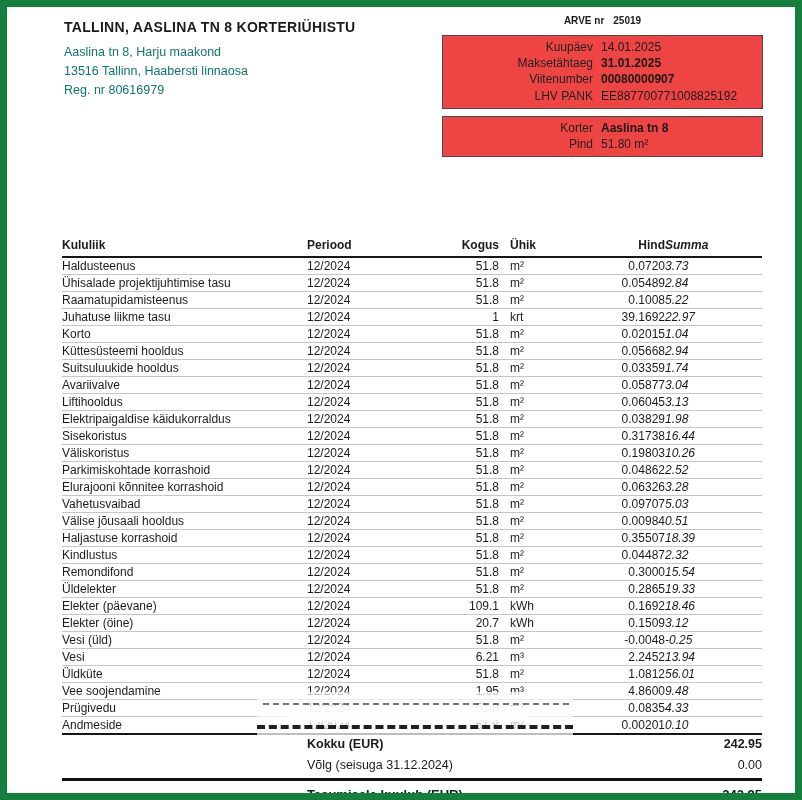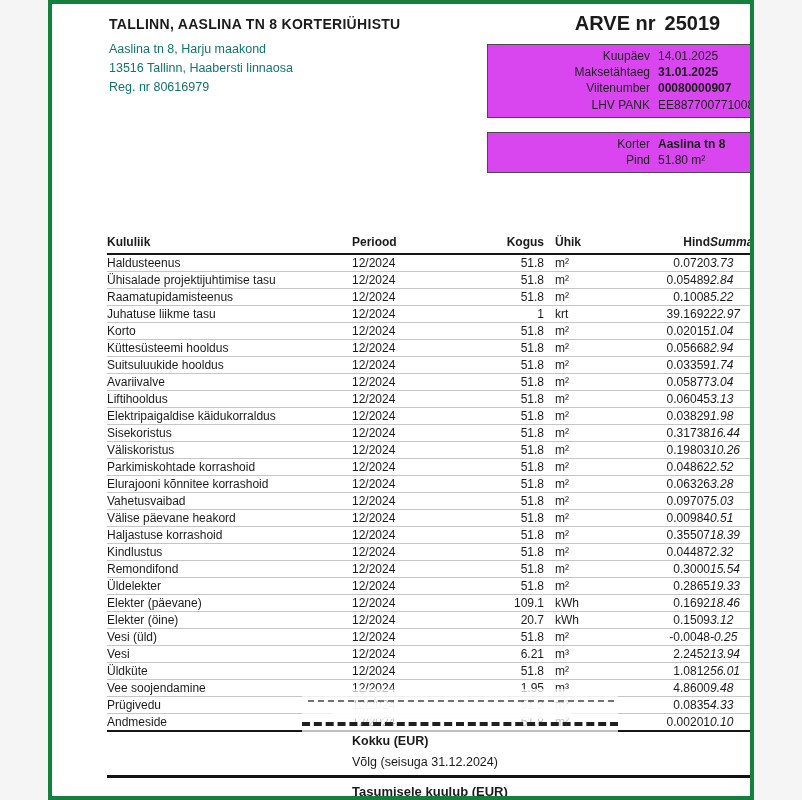--- a/index.html
+++ b/index.html
@@ -1,32 +1,32 @@
 <!DOCTYPE html>
 <html><head>
 <meta charset="utf-8">
 <style>
   * { margin:0; padding:0; box-sizing:border-box; }
   html,body { background:#f5f5f5; }
   body { font-family:"Liberation Sans","DejaVu Sans",sans-serif; color:#1b1b1b; }
   .page {
-    position:relative; width:706px; height:800px; background:#ffffff;
-    border:4px solid #15803d; overflow:hidden; margin:0 auto;
+    position:relative; width:802px; height:800px; background:#ffffff;
+    border:7px solid #15803d; overflow:hidden; margin:0 auto;
   }
 
   
   .company { position:absolute; left:57px; top:12px; }
   .company-name { font-size:14px; font-weight:bold; letter-spacing:.3px; margin-bottom:8px; }
   .company-line { font-size:12.5px; line-height:19px; color:#0f766e; }
 
   
   .invoice-head { position:absolute; left:435px; top:8px; width:321px; }
-  .arve-title { text-align:center; font-size:20px; font-weight:bold; margin-bottom:9px; }
+  .arve-title { text-align:center; font-size:10px; font-weight:bold; margin-bottom:9px; }
   .arve-title .num { margin-left:9px; }
-  .box { border:1px solid #4a4a4a; background:#d946ef; padding:3px 8px 4px 12px; margin-bottom:14px; }
+  .box { border:1px solid #4a4a4a; background:#ef4444; padding:3px 8px 4px 0; margin-bottom:7px; }
   .box-row { display:flex; font-size:12px; line-height:16.2px; }
   .box-label { width:150px; text-align:right; color:#222; flex:0 0 150px; }
   .box-value { margin-left:8px; white-space:nowrap; }
   .bv-bold { font-weight:bold; }
 
   
   .content { position:absolute; left:55px; top:229px; width:700px; }
   table { width:700px; border-collapse:collapse; table-layout:fixed; }
   col.w0{width:245px} col.w1{width:92px} col.w2{width:100px}
   col.w3{width:61px} col.w4{width:105px} col.w5{width:97px}
@@ -243,21 +243,21 @@
           </tr>
           <tr>
             <td class="c0">Vahetusvaibad</td>
             <td class="c1">12/2024</td>
             <td class="c2">51.8</td>
             <td class="c3">m²</td>
             <td class="c4">0.09707</td>
             <td class="c5">5.03</td>
           </tr>
           <tr>
-            <td class="c0">Välise päevane heakord</td>
+            <td class="c0">Välise jõusaali hooldus</td>
             <td class="c1">12/2024</td>
             <td class="c2">51.8</td>
             <td class="c3">m²</td>
             <td class="c4">0.00984</td>
             <td class="c5">0.51</td>
           </tr>
           <tr>
             <td class="c0">Haljastuse korrashoid</td>
             <td class="c1">12/2024</td>
             <td class="c2">51.8</td>

